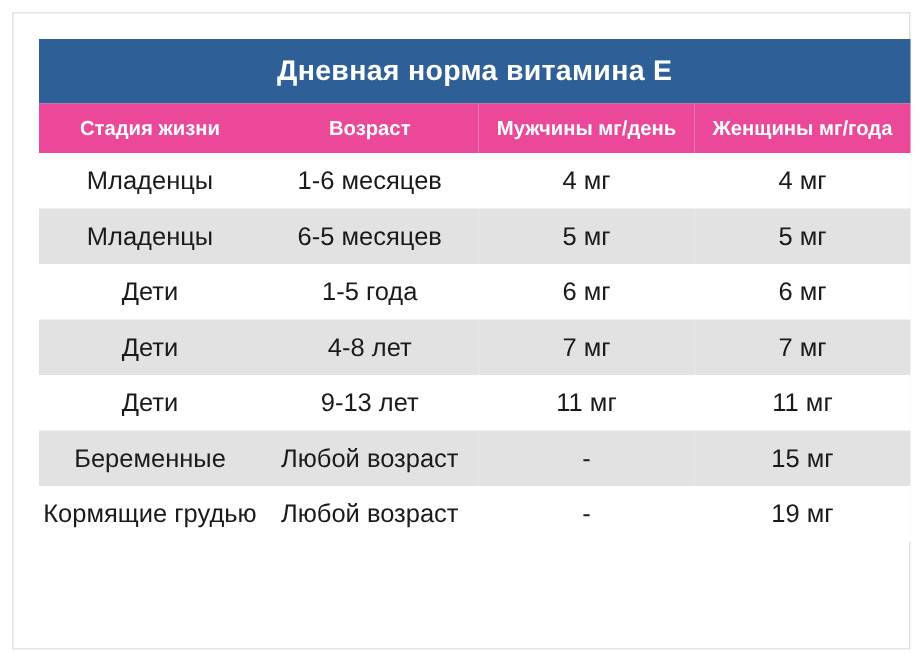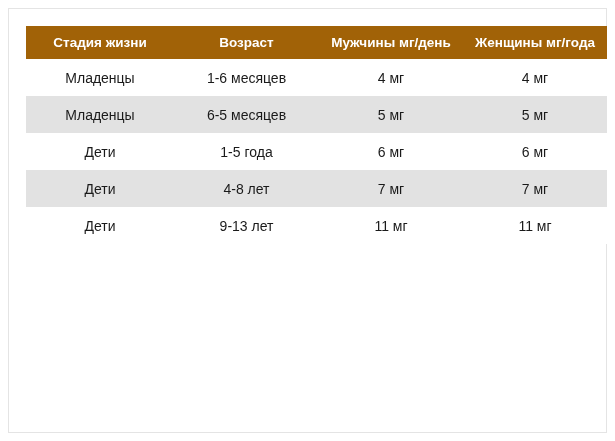--- a/index.html
+++ b/index.html
@@ -47,31 +47,31 @@
     color: #ffffff;
     font-size: 19px;
     font-weight: bold;
     height: 43px;
     line-height: 43px;
     text-align: center;
     caption-side: top;
     letter-spacing: 0.2px;
   }
   thead th {
-    background: #a16207;
+    background: #ec4899;
     color: #ffffff;
     font-size: 13.5px;
     font-weight: bold;
     height: 33px;
     text-align: center;
     vertical-align: middle;
     padding: 0;
   }
   tbody td {
-    font-size: 14px;
+    font-size: 17px;
     color: #1a1a1a;
     height: 37px;
     text-align: center;
     vertical-align: middle;
     padding: 0;
     font-weight: normal;
   }
   tbody tr.odd td {
     background: #ffffff;
   }
@@ -83,20 +83,21 @@
   col.c2 { width: 144px; }
   col.c3 { width: 144px; }
 </style>
 </head>
 <body>
 
 <div class="page">
   <div class="frame">
     <div class="table-wrap">
       <table>
+        <caption class="title">Дневная норма витамина Е</caption>
         <colgroup>
           <col class="c0">
             <col class="c1">
             <col class="c2">
             <col class="c3">
         </colgroup>
         <thead>
           <tr>
             <th>Стадия жизни</th>
             <th>Возраст</th>
@@ -128,17 +129,29 @@
             <td>4-8 лет</td>
             <td>7 мг</td>
             <td>7 мг</td>
           </tr>
           <tr class="odd">
             <td>Дети</td>
             <td>9-13 лет</td>
             <td>11 мг</td>
             <td>11 мг</td>
           </tr>
+          <tr class="even">
+            <td>Беременные</td>
+            <td>Любой возраст</td>
+            <td>-</td>
+            <td>15 мг</td>
+          </tr>
+          <tr class="odd">
+            <td>Кормящие грудью</td>
+            <td>Любой возраст</td>
+            <td>-</td>
+            <td>19 мг</td>
+          </tr>
         </tbody>
       </table>
     </div>
   </div>
 </div>
 
 </body></html>

